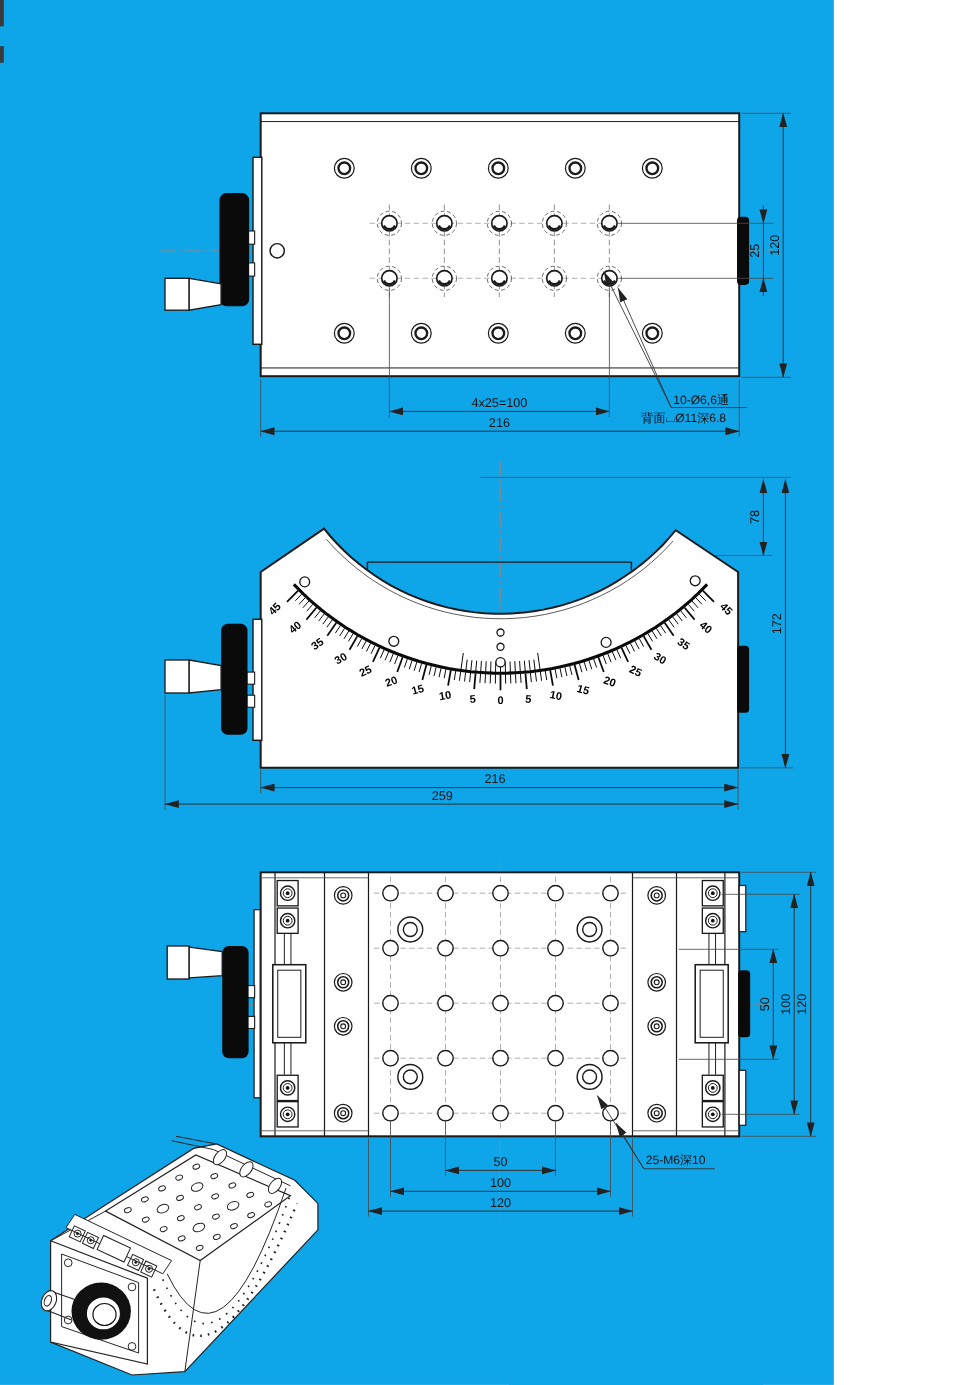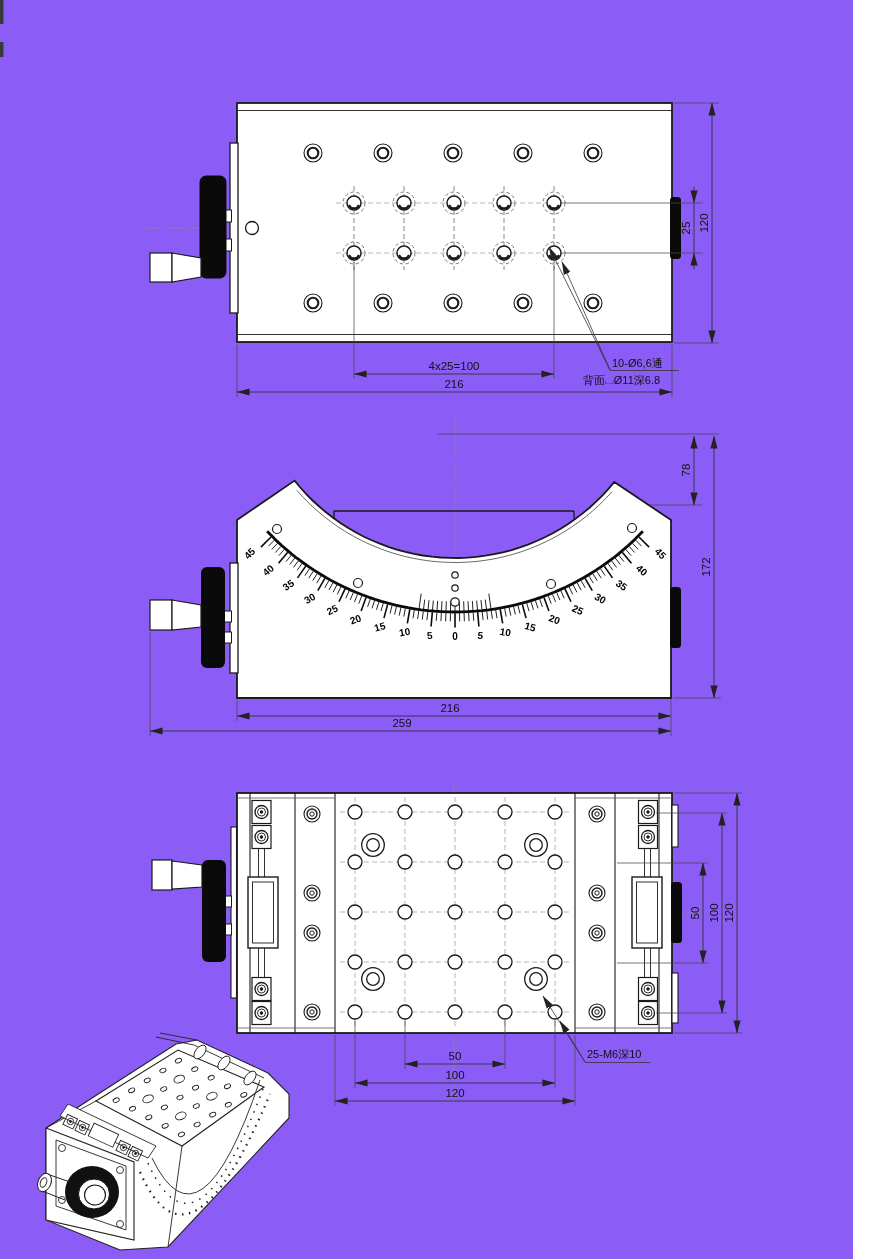--- a/index.html
+++ b/index.html
@@ -1,16 +1,16 @@
 <!DOCTYPE html>
 <html><head>
 <meta charset="utf-8">
 <style>
   html,body{margin:0;padding:0;background:#fff;}
-  .canvas{position:relative;width:853px;height:1259px;background:#8b5cf6;overflow:hidden;
+  .canvas{position:relative;width:758px;height:1259px;background:#0ea5e9;overflow:hidden;
           font-family:"Liberation Sans",sans-serif;}
   svg{position:absolute;left:0;top:0;}
   text{user-select:none;}
   .dim{font:11.5px "Liberation Sans",sans-serif;fill:#111;}
   .note{font:11px "Liberation Sans","DejaVu Sans",sans-serif;fill:#111;}
 </style>
 </head>
 <body>
 
 <div class="canvas">

